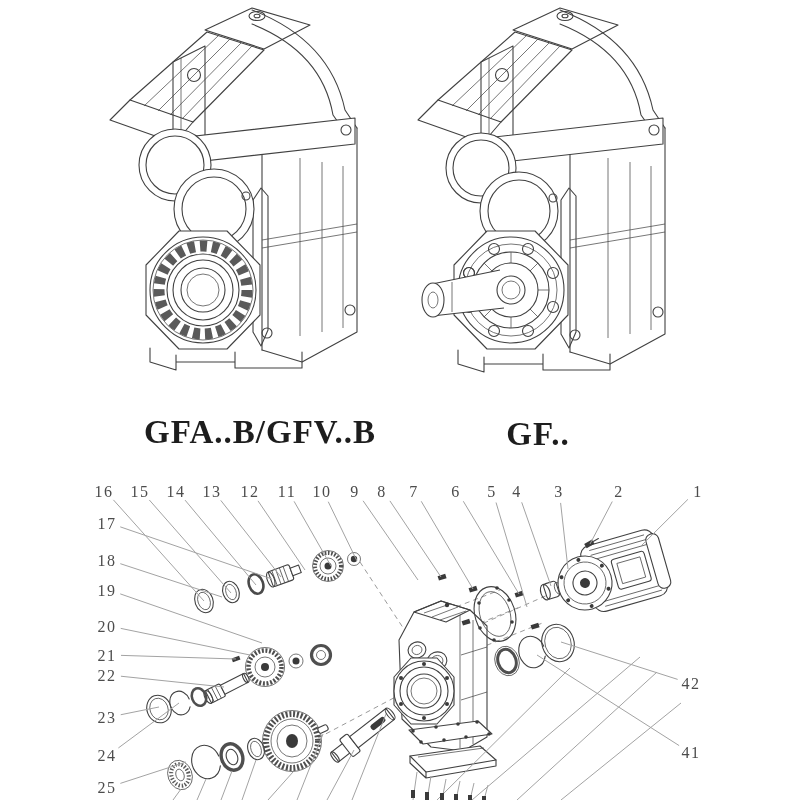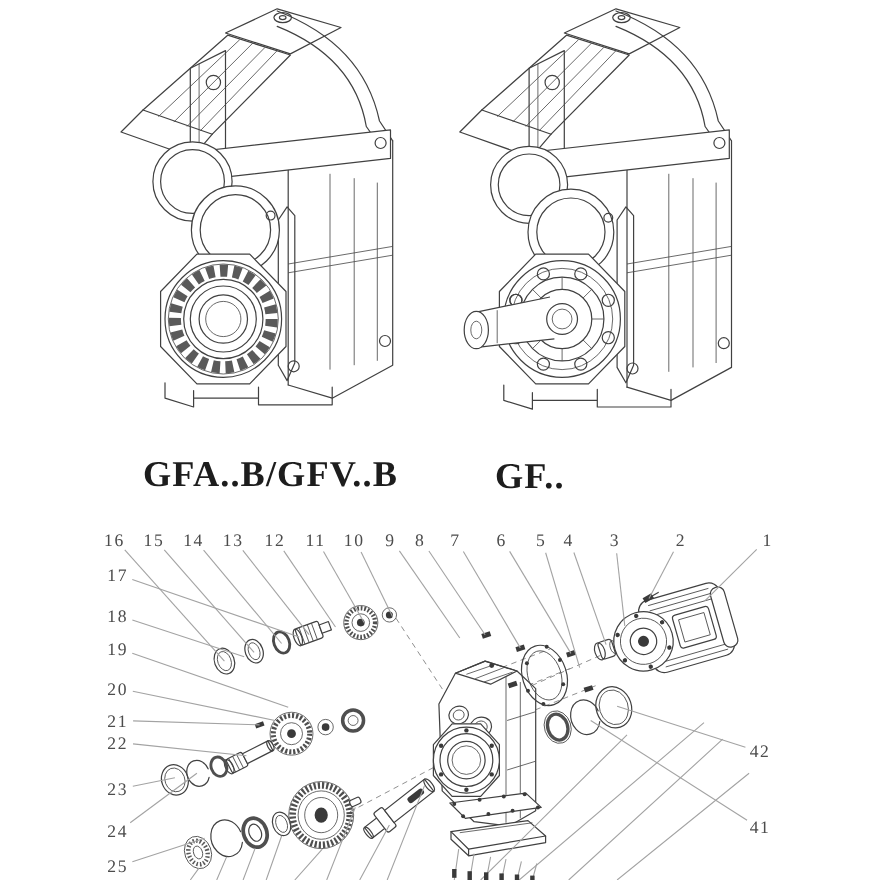--- a/index.html
+++ b/index.html
@@ -1,20 +1,20 @@
 <!DOCTYPE html>
 <html><head>
 <meta charset="utf-8">
 <style>
   html,body{margin:0;padding:0;background:#fff;}
   .page{position:relative;width:800px;height:800px;background:#ffffff;overflow:hidden;
         font-family:"Liberation Serif",serif;}
   svg{position:absolute;left:0;top:0;}
   .model-label{position:absolute;font-weight:bold;font-size:33px;color:#1d1d1d;
-        letter-spacing:1px;font-family:"Liberation Serif",serif;}
+        text-align:center;letter-spacing:1px;font-family:"Liberation Serif",serif;}
   
   .ln{stroke:#414141;fill:none;stroke-width:1.1;stroke-linejoin:round;stroke-linecap:round;}
   .lnw{stroke:#414141;fill:#ffffff;stroke-width:1.1;stroke-linejoin:round;}
   .thin{stroke:#4a4a4a;fill:none;stroke-width:.75;}
   .dark{fill:#3a3a3a;stroke:none;}
   .leader{stroke:#a3a3a3;stroke-width:1;fill:none;}
   .dash{stroke:#8f8f8f;stroke-width:.9;fill:none;stroke-dasharray:5 4;}
   .callout-num{font-family:"Liberation Serif",serif;font-size:16px;fill:#4c4c4c;letter-spacing:1.5px;}
 </style>
 </head>
@@ -356,15 +356,15 @@
           <text x="107" y="792.5" text-anchor="middle" class="callout-num">25</text>
           <line x1="677.6482913695733" y1="679.3906370075989" x2="561" y2="642" class="leader"></line>
           <text x="691" y="688.5" text-anchor="middle" class="callout-num">42</text>
           <line x1="679.1540249650651" y1="745.604492142549" x2="537" y2="655" class="leader"></line>
           <text x="691" y="757.5" text-anchor="middle" class="callout-num">41</text>
         </g>
   </g>
 </svg>
 
 <div class="model-label" style="left:130px;top:414px;width:260px;">GFA..B/GFV..B</div>
-<div class="model-label" style="left:450px;top:416px;width:150px;">GF..</div>
+<div class="model-label" style="left:463px;top:416px;width:150px;">GF..</div>
 
 </div>
 
 </body></html>

